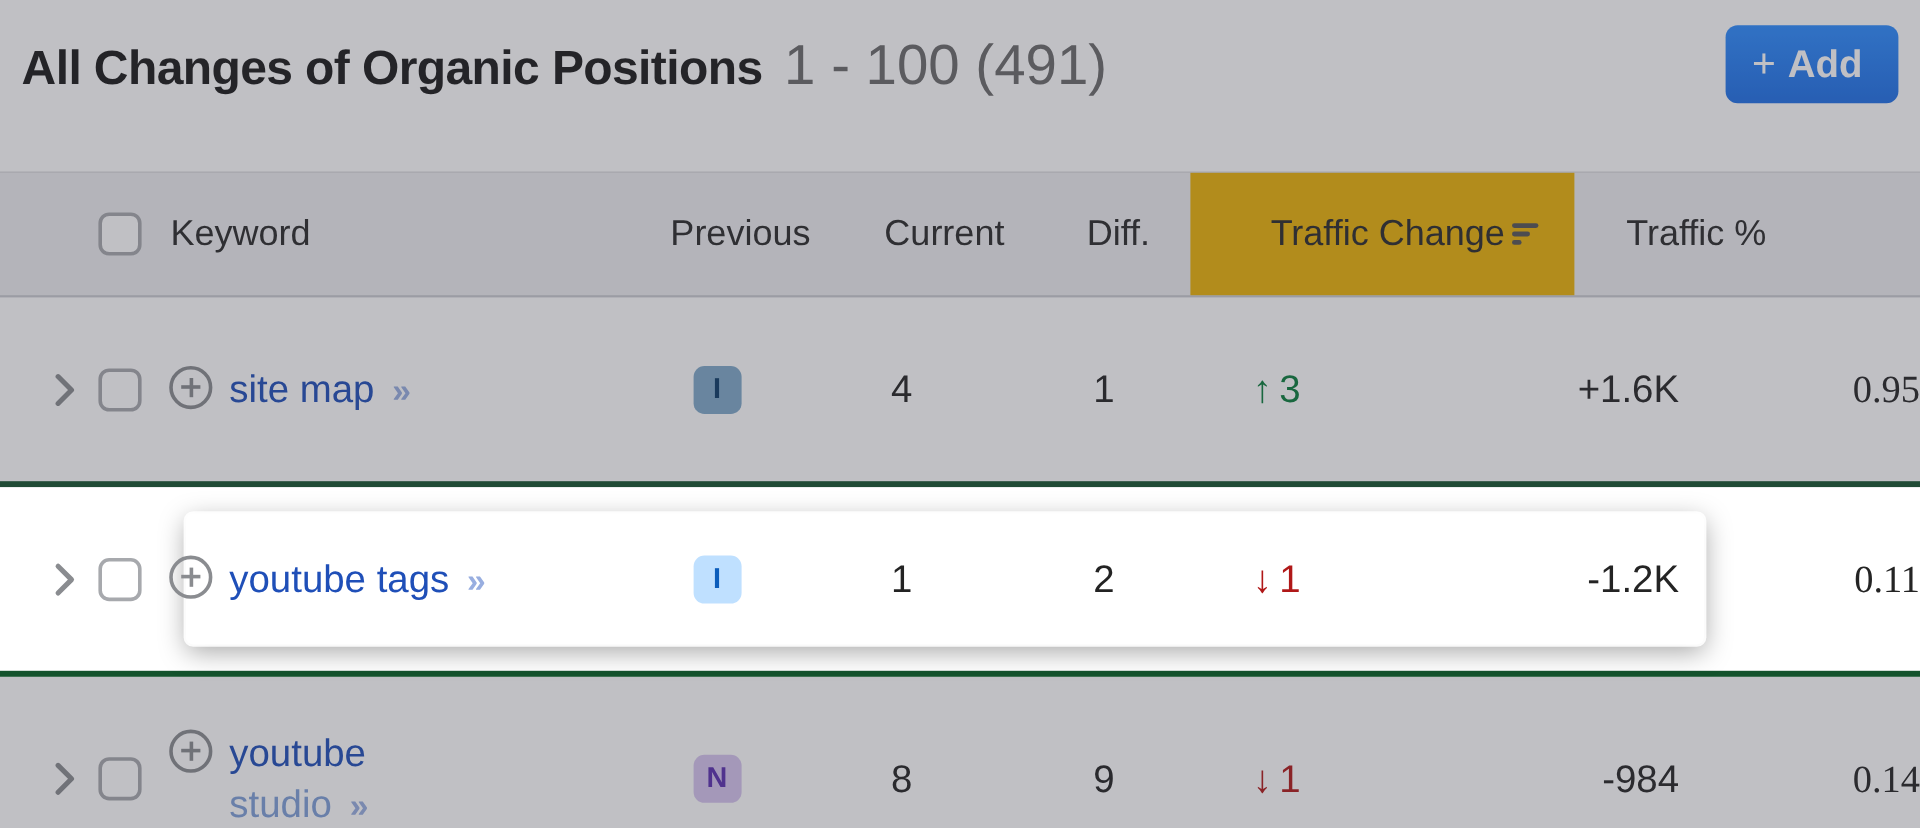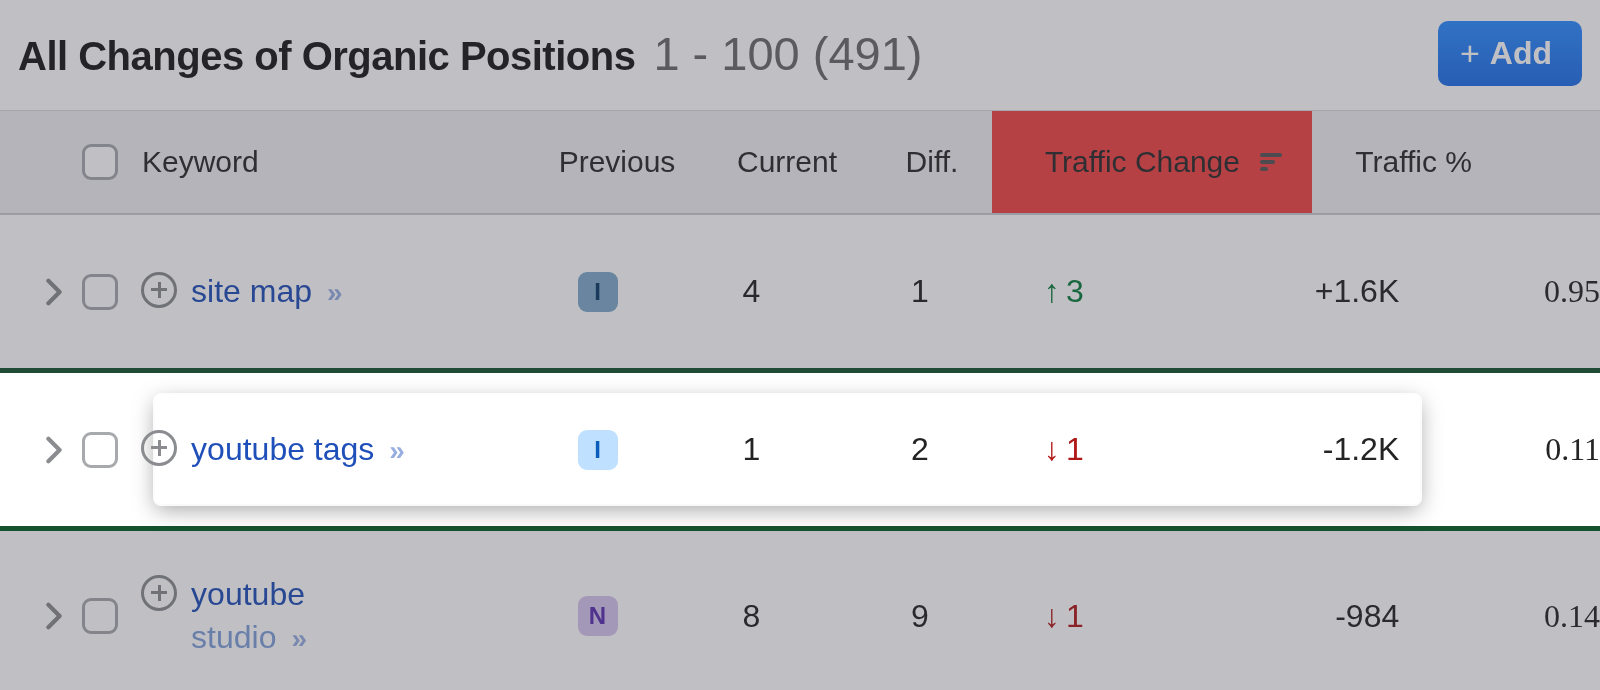--- a/index.html
+++ b/index.html
@@ -46,36 +46,37 @@
   .thead {
     display: flex;
     align-items: center;
     background: #edeef0;
     border-top: 1px solid #d9dadd;
     border-bottom: 2px solid #c9cbd0;
     height: 105px;
     font-size: 30px;
     color: #2a2a2a;
     padding-left: 82px;
+    margin-top: 33px;
   }
   .col-check { width: 60px; display:flex; align-items:center; }
   .col-keyword { width: 390px; font-weight: 400; }
   .col-intent { width: 140px; text-align: left; }
   .col-prev { width: 170px; text-align: center; }
   .col-curr { width: 170px; text-align: center; }
   .col-diff { width: 120px; text-align: center; }
   .col-tc { width: 320px; text-align: right; padding-right: 30px; position: relative; }
   .col-tpct { width: 160px; text-align: right; padding-right: 0; }
   .thead .col-tc {
-    background: #ef4444;
+    background: #eab308;
     height: 100%;
     display: flex;
     align-items: center;
     justify-content: flex-end;
-    gap: 16px;
+    gap: 2px;
   }
   .sort-icon { display:inline-flex; flex-direction:column; gap:3px; margin-left:4px;}
   .sort-icon span { display:block; background:#555; border-radius:2px; height:4px;}
   .sort-icon span:nth-child(1){width:22px;}
   .sort-icon span:nth-child(2){width:15px;}
   .sort-icon span:nth-child(3){width:8px;}
 
   
   .cbx {
     width: 36px; height: 36px; border: 3px solid #a7a9ad; border-radius: 9px; background:#fff;

